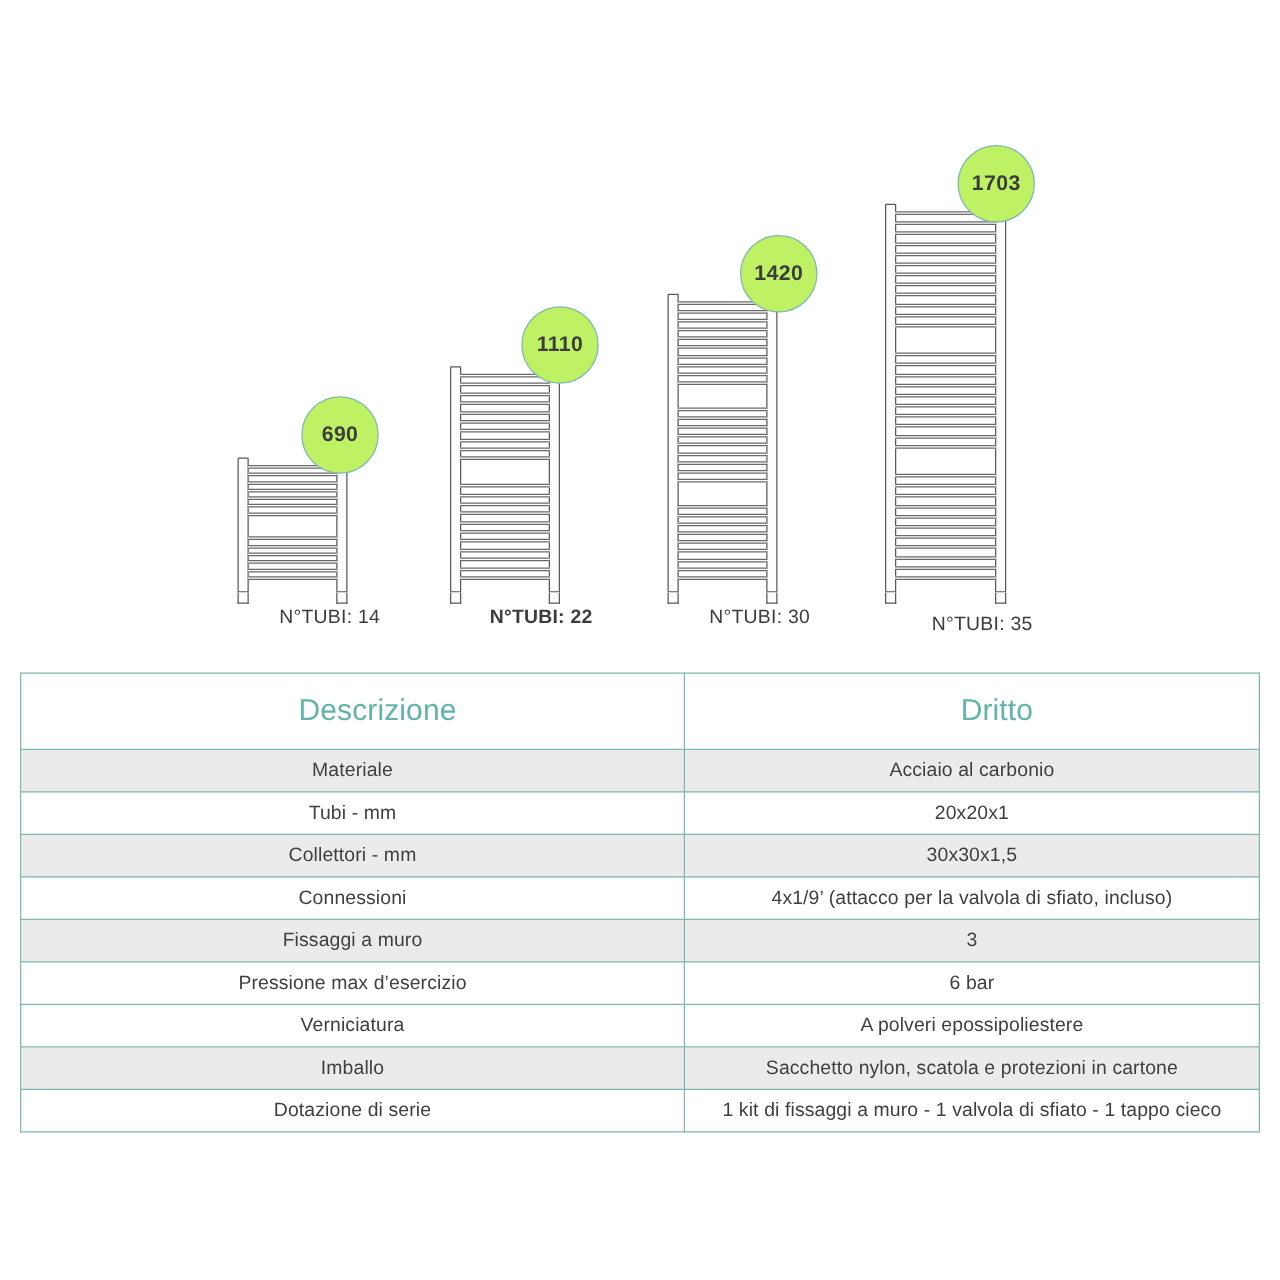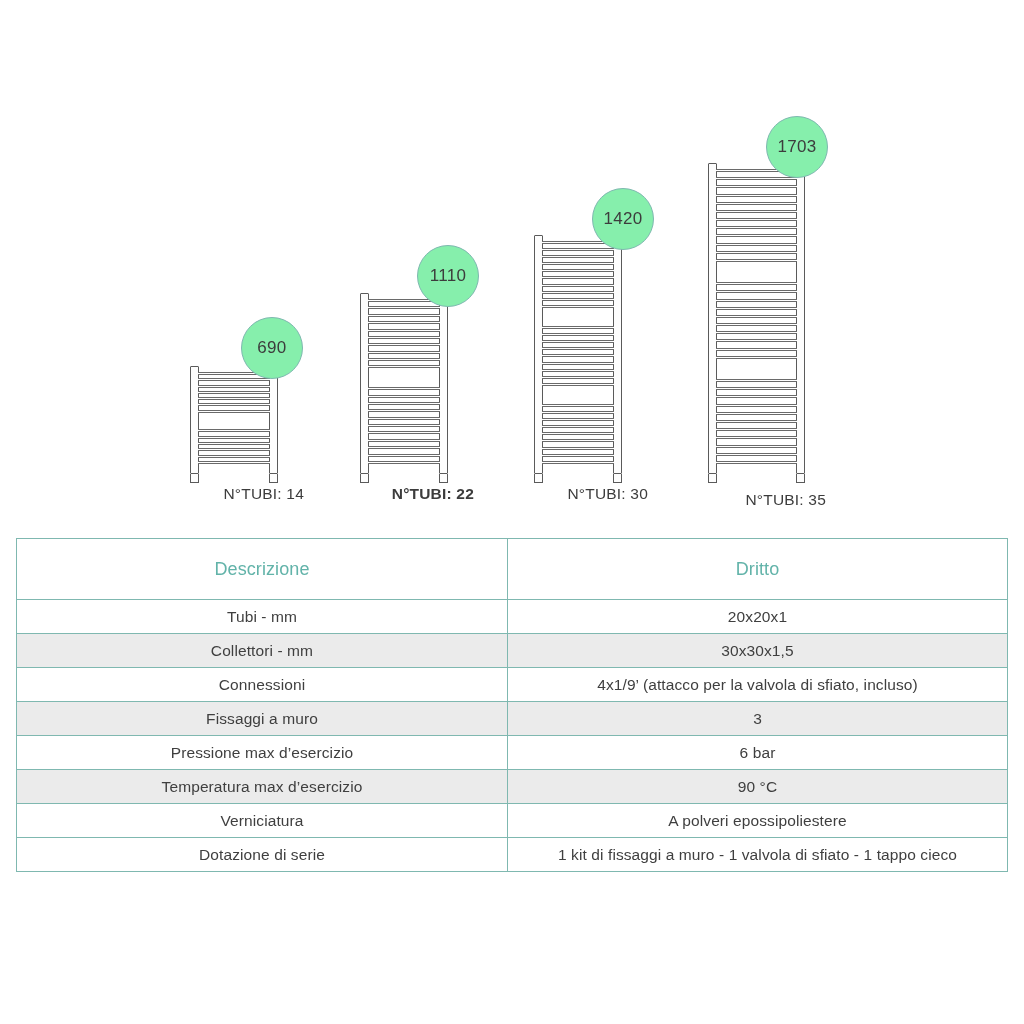--- a/index.html
+++ b/index.html
@@ -93,28 +93,29 @@
     letter-spacing: .2px;
     white-space: nowrap;
   }
 
   .bubble {
     position: absolute;
     width: 62px;
     height: 62px;
     border-radius: 50%;
     border: 1.6px solid #7fb8b0;
-    background: #86efac;
+    background: #bef264;
     color: #3c3c3c;
     font-size: 17px;
     display: flex;
     align-items: center;
     justify-content: center;
     letter-spacing: .3px;
     box-sizing: border-box;
+    font-weight: bold;
   }
 
   
   #spec-table {
     position: absolute;
     left: 16px;
     top: 538px;
     width: 992px;
     border-collapse: collapse;
     border: 1px solid #7fb8b0;
@@ -126,22 +127,23 @@
     vertical-align: middle;
     font-size: 15.5px;
     color: #3f3f3f;
     padding: 0;
     height: 33px;
     letter-spacing: .1px;
   }
   #spec-table tr.head td {
     height: 60px;
     color: #62b3a9;
-    font-size: 18px;
+    font-size: 24px;
     background: #ffffff;
+    padding-left: 40px;
   }
   #spec-table tr.alt td {
     background: #ebebeb;
   }
   .col-desc { width: 490px; }
 </style>
 </head>
 <body>
 
 <div id="diagram">
@@ -300,46 +302,50 @@
   <div class="caption" style="left:686px; top:491px; width:140px;">N°TUBI: 35</div>
 
 </div>
 
 <table id="spec-table">
   <tbody>
     <tr class="head">
       <td class="col-desc">Descrizione</td>
       <td>Dritto</td>
     </tr>
+    <tr class="alt">
+      <td class="col-desc">Materiale</td>
+      <td>Acciaio al carbonio</td>
+    </tr>
     <tr>
       <td class="col-desc">Tubi - mm</td>
       <td>20x20x1</td>
     </tr>
     <tr class="alt">
       <td class="col-desc">Collettori - mm</td>
       <td>30x30x1,5</td>
     </tr>
     <tr>
       <td class="col-desc">Connessioni</td>
       <td>4x1/9’ (attacco per la valvola di sfiato, incluso)</td>
     </tr>
     <tr class="alt">
       <td class="col-desc">Fissaggi a muro</td>
       <td>3</td>
     </tr>
     <tr>
       <td class="col-desc">Pressione max d’esercizio</td>
       <td>6 bar</td>
     </tr>
-    <tr class="alt">
-      <td class="col-desc">Temperatura max d’esercizio</td>
-      <td>90 °C</td>
-    </tr>
     <tr>
       <td class="col-desc">Verniciatura</td>
       <td>A polveri epossipoliestere</td>
     </tr>
+    <tr class="alt">
+      <td class="col-desc">Imballo</td>
+      <td>Sacchetto nylon, scatola e protezioni in cartone</td>
+    </tr>
     <tr>
       <td class="col-desc">Dotazione di serie</td>
       <td>1 kit di fissaggi a muro - 1 valvola di sfiato - 1 tappo cieco</td>
     </tr>
   </tbody>
 </table>
 
 </body></html>

